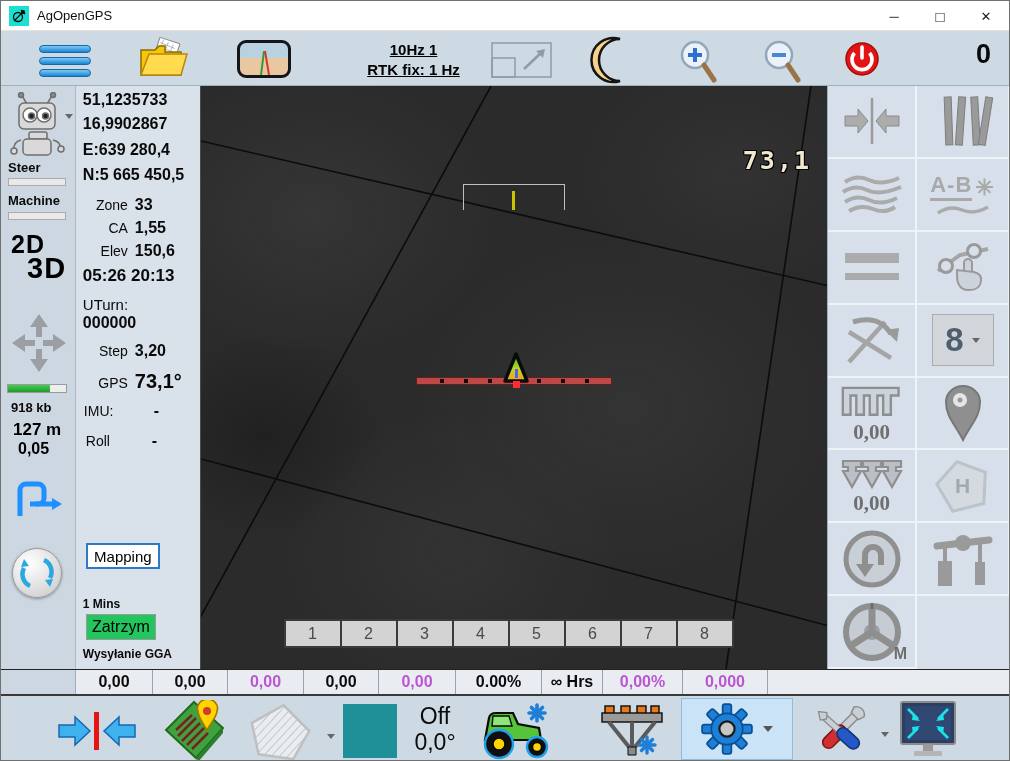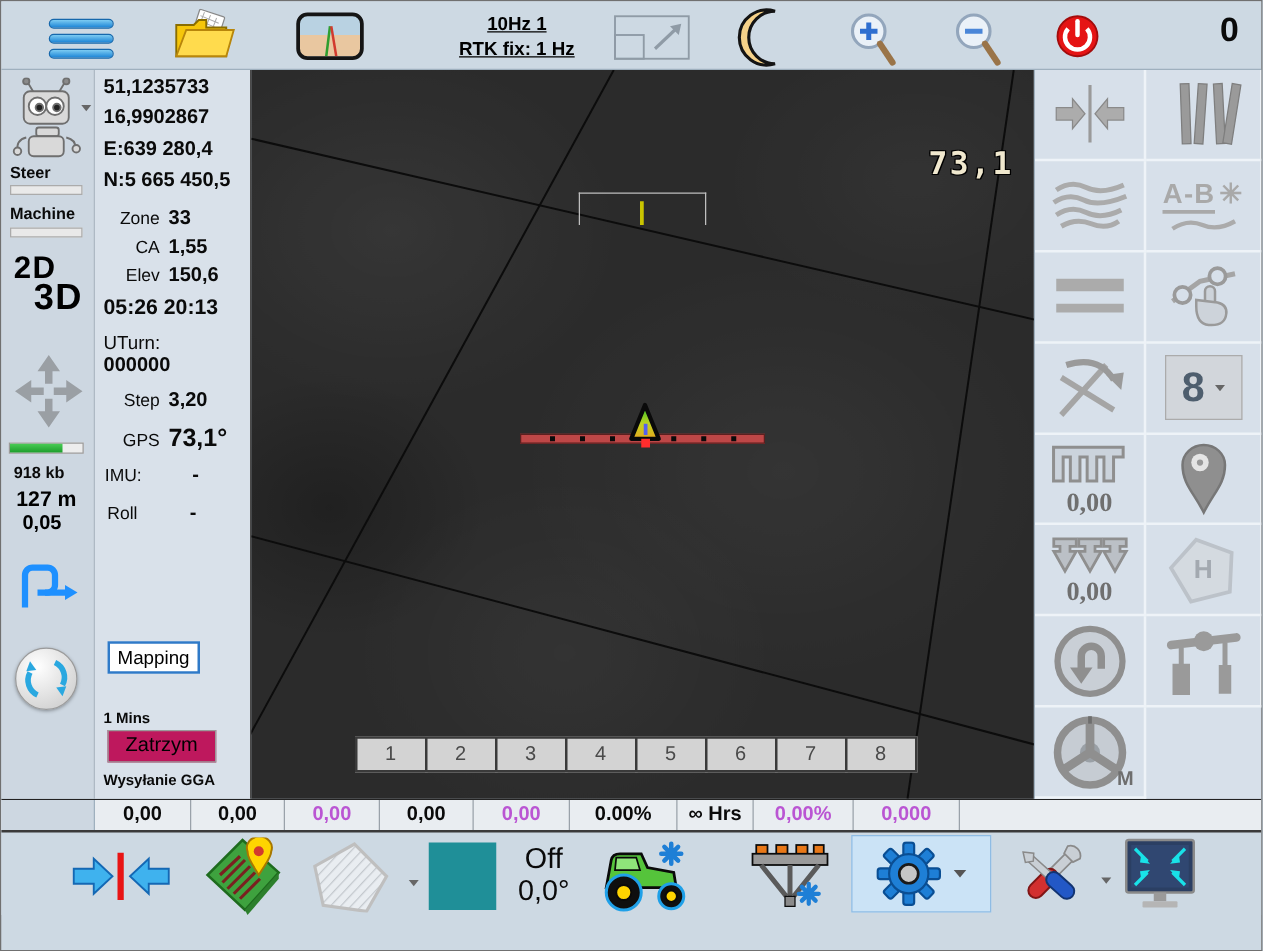--- a/index.html
+++ b/index.html
@@ -35,21 +35,21 @@
       border:1px solid #9a9a9a;box-shadow:0 1px 3px rgba(0,0,0,.35);display:flex;align-items:center;justify-content:center;}
   
   .gpanel{position:relative;width:125px;background:#D9E1EA;border-right:1px solid #4a4a4a;font-size:15px;color:#0a0a0a;}
   .gp{position:absolute;left:7px;white-space:nowrap;}
   .b{font-weight:bold;}
   .row{position:absolute;left:0;width:125px;white-space:nowrap;}
   .row .lab{display:inline-block;width:52px;text-align:right;font-size:14px;}
   .row .val{font-weight:bold;font-size:16px;margin-left:7px;}
   .mappingbtn{position:absolute;left:10px;width:74px;height:26px;background:#fff;border:2px solid #2F7AC8;
       font-size:15px;color:#000;display:flex;align-items:center;justify-content:center;font-family:"Liberation Sans",sans-serif;}
-  .stopbtn{position:absolute;left:10px;width:87px;height:26px;background:#be185d;border:1px solid #9a9a9a;
+  .stopbtn{position:absolute;left:10px;width:70px;height:26px;background:#22c55e;border:1px solid #9a9a9a;
       font-size:16px;color:#000;display:flex;align-items:center;justify-content:center;}
   .smallb{font-weight:bold;font-size:12px;}
   
   .map{position:relative;width:628px;height:583px;background:#2B2B2B;overflow:hidden;
     background-image:
       radial-gradient(260px 200px at 18% 22%, rgba(255,255,255,.05), transparent 70%),
       radial-gradient(300px 240px at 68% 55%, rgba(255,255,255,.045), transparent 70%),
       radial-gradient(240px 200px at 40% 80%, rgba(255,255,255,.04), transparent 70%),
       radial-gradient(220px 160px at 85% 15%, rgba(255,255,255,.035), transparent 70%),
       radial-gradient(180px 150px at 10% 60%, rgba(0,0,0,.25), transparent 70%);}
@@ -90,20 +90,37 @@
   .bb{position:absolute;}
   .tealsq{width:54px;height:54px;background:#1F8F98;}
   .offtxt{font-size:23px;color:#0a0a0a;text-align:center;line-height:1.15;}
   .gearbox{width:112px;height:62px;background:#CBE3F6;border:1px solid #8FBCE4;display:flex;align-items:center;justify-content:center;gap:10px;}
 </style>
 </head>
 <body>
 
 <div class="win">
 
+  <div class="titlebar">
+    <div class="appicon">
+      <svg width="16" height="16" viewBox="0 0 16 16">
+          <g stroke="#0a0a0a" fill="none" stroke-width="1.3">
+        <circle cx="7" cy="9" r="4.5"></circle>
+            <path d="M3,13 L13,3 M10,2 l4,4"></path>
+            <circle cx="12" cy="4" r="1.4" fill="#0a0a0a"></circle>
+          </g>
+        </svg>
+    </div>
+    <div class="apptitle">AgOpenGPS</div>
+    <div class="wctrls">
+      <div class="wbtn">─</div>
+      <div class="wbtn" style="font-size:15px;">□</div>
+      <div class="wbtn">✕</div>
+    </div>
+  </div>
 
   <div class="topbar">
     <div class="tb hamb" style="left:38px;top:14px;">
       <div></div>
         <div></div>
         <div></div>
     </div>
     <div class="tb" style="left:136px;top:6px;">
       <svg width="54" height="44" viewBox="0 0 54 44">
         <g>
@@ -316,21 +333,21 @@
         <svg width="66" height="44" viewBox="0 0 66 44">
           <g fill="none" stroke="#ABABAB" stroke-width="4">
             <path d="M6,10 Q18,2 30,8 T60,6"></path>
             <path d="M4,20 Q16,12 28,18 T62,15"></path>
             <path d="M6,30 Q18,22 30,28 T58,26"></path>
             <path d="M10,39 Q22,32 34,37 T56,35"></path>
           </g>
         </svg>
       </div>
       <div class="rcell">
-        <div style="display:flex;align-items:flex-start;gap:3px;">
+        <div style="display:flex;align-items:flex-end;gap:3px;">
           <span class="abtxt" style="border-bottom:3px solid #A9A9A9;">A-B</span>
           <span class="abtxt">✳</span>
         </div>
         <svg width="58" height="16" viewBox="0 0 58 16">
           <path d="M4,12 Q16,4 28,9 T54,6" fill="none" stroke="#ABABAB" stroke-width="3.5"></path>
         </svg>
       </div>
       <div class="rcell">
         <svg width="66" height="36" viewBox="0 0 66 36">
           <rect x="6" y="4" width="54" height="10" fill="#ABABAB"></rect>

